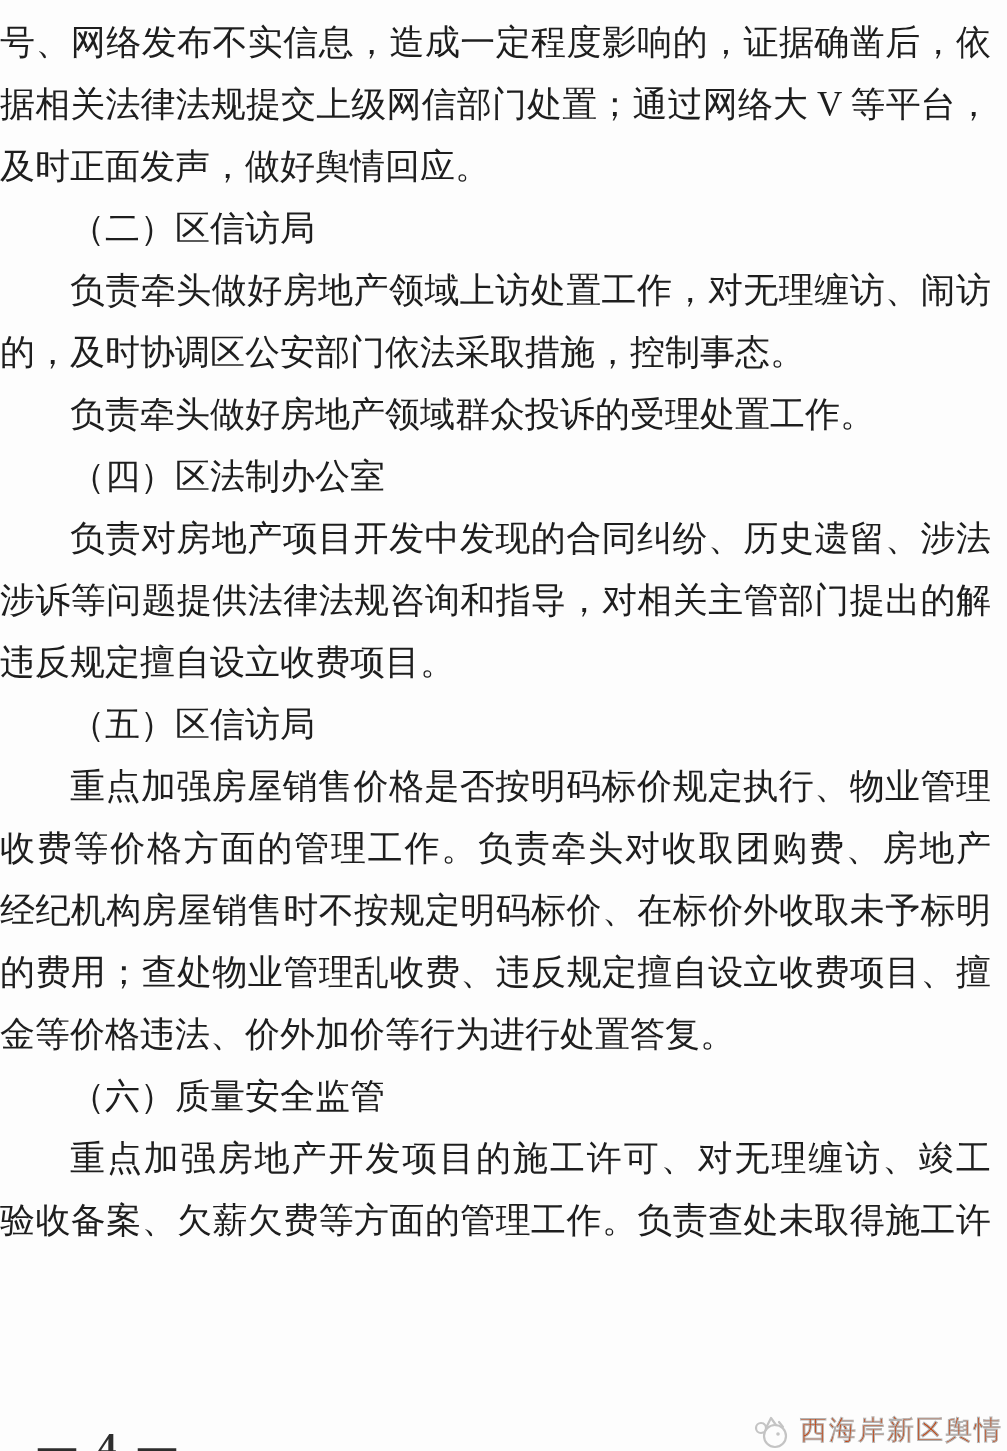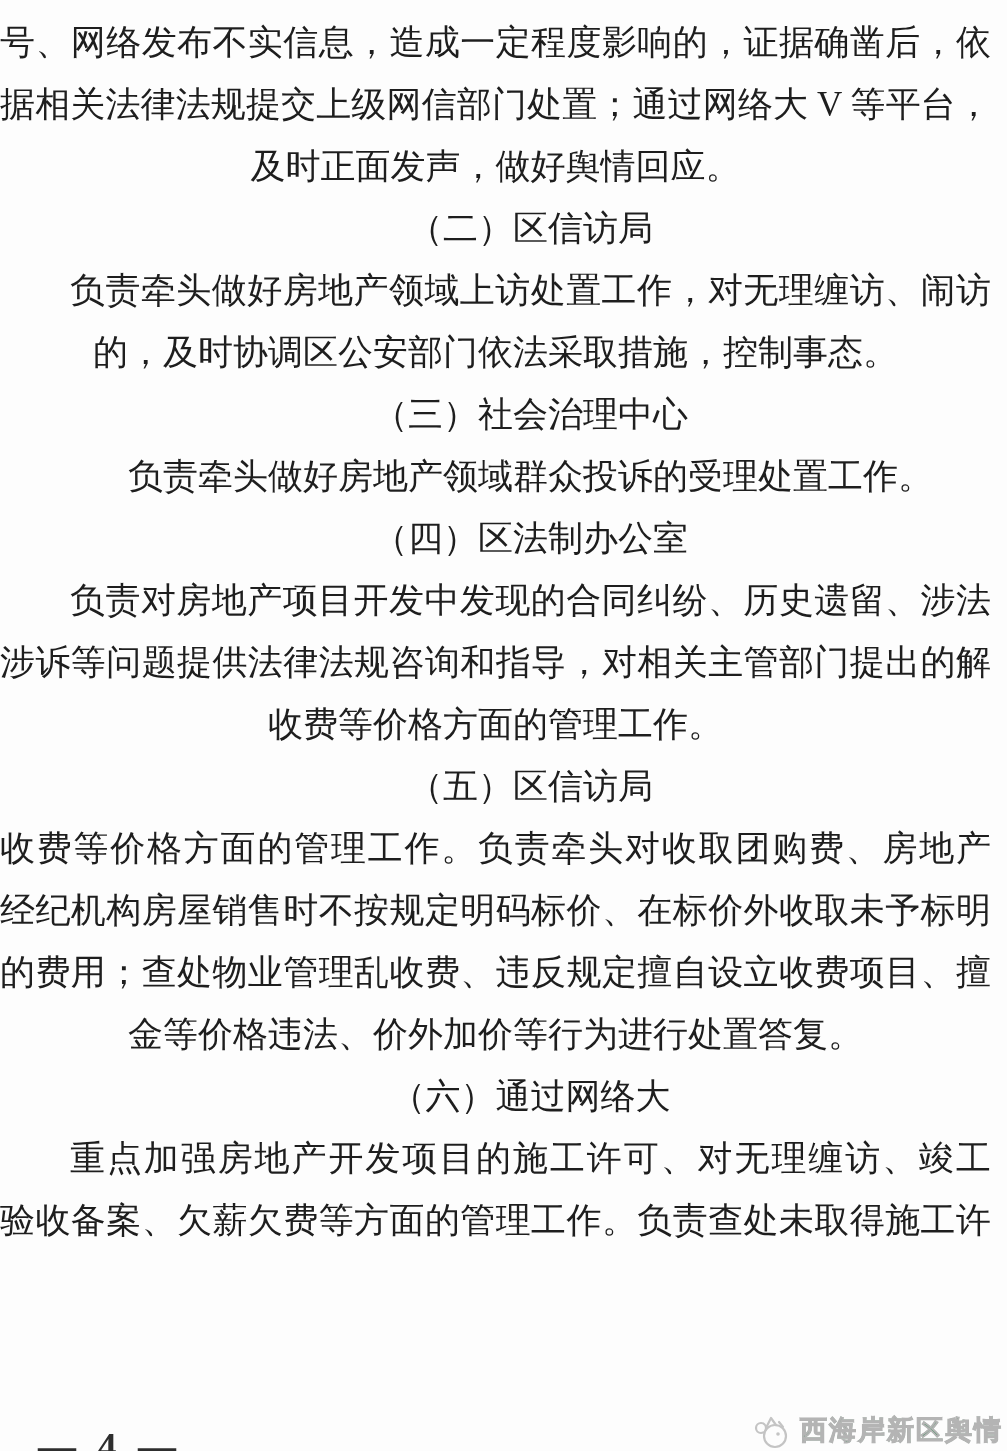--- a/index.html
+++ b/index.html
@@ -17,21 +17,20 @@
     padding: 12px 16px 0 0;
   }
   .block { margin: 0; }
   .line {
     font-size: 35px;
     line-height: 62px;
     height: 62px;
     white-space: nowrap;
     overflow: visible;
     letter-spacing: 0px;
-    text-align: center;
   }
   .line.justify {
     white-space: normal;
     text-align: justify;
     text-align-last: justify;
     text-justify: inter-ideograph;
     word-break: break-all;
   }
   .line.indent { padding-left: 70px; }
   .footer-page-number {
@@ -49,23 +48,23 @@
     right: 4px;
     top: 1412px;
     display: flex;
     align-items: flex-start;
     gap: 8px;
   }
   .watermark-icon { width: 40px; height: 40px; flex: 0 0 auto; margin-top: 2px; }
   .watermark-label {
     font-family: "Liberation Sans", "DejaVu Sans", sans-serif;
     font-size: 27px;
-    font-weight: 700;
+    font-weight: 400;
     letter-spacing: 2px;
-    color: #15803d;
+    color: #c2410c;
     -webkit-text-stroke: 1px #b4b4b4;
     line-height: 36px;
     white-space: nowrap;
   }
 </style>
 </head>
 <body>
 
 <div class="page">
 
@@ -76,45 +75,43 @@
         <div class="line justify">据相关法律法规提交上级网信部门处置；通过网络大 V 等平台，</div>
         <div class="line">及时正面发声，做好舆情回应。</div>
       </div>
       <div class="block heading">
         <div class="line indent">（二）区信访局</div>
       </div>
       <div class="block paragraph">
         <div class="line justify indent">负责牵头做好房地产领域上访处置工作，对无理缠访、闹访</div>
         <div class="line">的，及时协调区公安部门依法采取措施，控制事态。</div>
       </div>
-      <div class="block heading">
-        <div class="line indent">（三）社会治理中心</div>
-      </div>
       <div class="block paragraph">
         <div class="line indent">负责牵头做好房地产领域群众投诉的受理处置工作。</div>
       </div>
       <div class="block heading">
         <div class="line indent">（四）区法制办公室</div>
       </div>
       <div class="block paragraph">
         <div class="line justify indent">负责对房地产项目开发中发现的合同纠纷、历史遗留、涉法</div>
         <div class="line justify">涉诉等问题提供法律法规咨询和指导，对相关主管部门提出的解</div>
-        <div class="line">收费等价格方面的管理工作。</div>
+        <div class="line">违反规定擅自设立收费项目。</div>
       </div>
       <div class="block heading">
         <div class="line indent">（五）区信访局</div>
       </div>
       <div class="block paragraph">
+        <div class="line justify indent">重点加强房屋销售价格是否按明码标价规定执行、物业管理</div>
         <div class="line justify">收费等价格方面的管理工作。负责牵头对收取团购费、房地产</div>
         <div class="line justify">经纪机构房屋销售时不按规定明码标价、在标价外收取未予标明</div>
         <div class="line justify">的费用；查处物业管理乱收费、违反规定擅自设立收费项目、擅</div>
         <div class="line">金等价格违法、价外加价等行为进行处置答复。</div>
       </div>
       <div class="block heading">
-        <div class="line indent">（六）通过网络大</div>
+        <div class="line indent">（六）质量安全监管</div>
       </div>
       <div class="block paragraph">
         <div class="line justify indent">重点加强房地产开发项目的施工许可、对无理缠访、竣工</div>
         <div class="line justify">验收备案、欠薪欠费等方面的管理工作。负责查处未取得施工许</div>
       </div>
     </div>
 
   <div class="footer-page-number">— 4 —</div>
 
   <div class="watermark">

